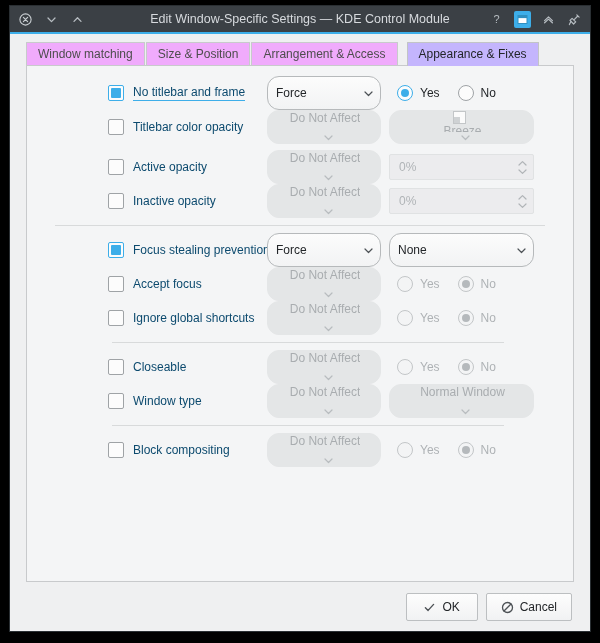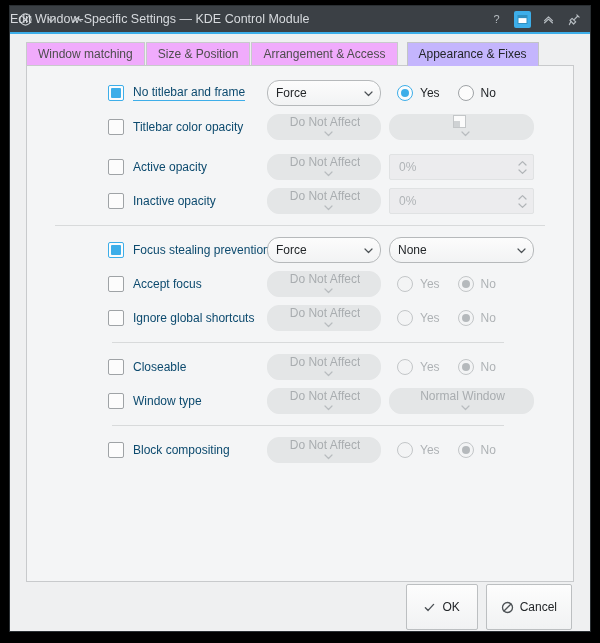--- a/index.html
+++ b/index.html
@@ -39,21 +39,21 @@
     width: 17px; height: 17px;
     display: flex; align-items: center; justify-content: center;
     color: #bdc3c7;
     cursor: pointer;
   }
   .tb-btn svg { display: block; }
   .tb-btn.active-bg { background: #3daee9; border-radius: 2px; color: #ffffff; }
   #titlebar-title {
     position: absolute;
     left: 0; right: 0;
-    text-align: left;
+    text-align: center;
     color: #d7dade;
     font-size: 12.5px;
     pointer-events: none;
     white-space: nowrap;
   }
 
   
   #tabbar {
     flex: none;
     padding: 12px 0 0 16px;
@@ -151,21 +151,21 @@
     color: #0c4a6e;
     white-space: nowrap;
   }
   .cblabel.focused {
     border-bottom: 1px solid #3daee9;
     padding-bottom: 1px;
   }
 
   
   .combo {
-    height: 26px;
+    height: 34px;
     border: 1px solid #b6b9bb;
     border-radius: 12px;
     background: linear-gradient(#fcfcfc, #f2f3f4);
     display: flex;
     align-items: center;
     padding: 0 6px 0 8px;
     font-size: 12px;
     color: #232629;
     flex: none;
     cursor: pointer;
@@ -260,21 +260,21 @@
   #footer {
     flex: none;
     height: 48px;
     display: flex;
     align-items: center;
     justify-content: flex-end;
     padding: 0 18px 0 0;
     gap: 8px;
   }
   .btn {
-    height: 46px;
+    height: 28px;
     min-width: 72px;
     border: 1px solid #bcbfc1;
     border-radius: 2px;
     background: linear-gradient(#fdfdfd, #f1f2f3);
     display: flex;
     align-items: center;
     justify-content: center;
     gap: 6px;
     font-size: 12px;
     color: #232629;

